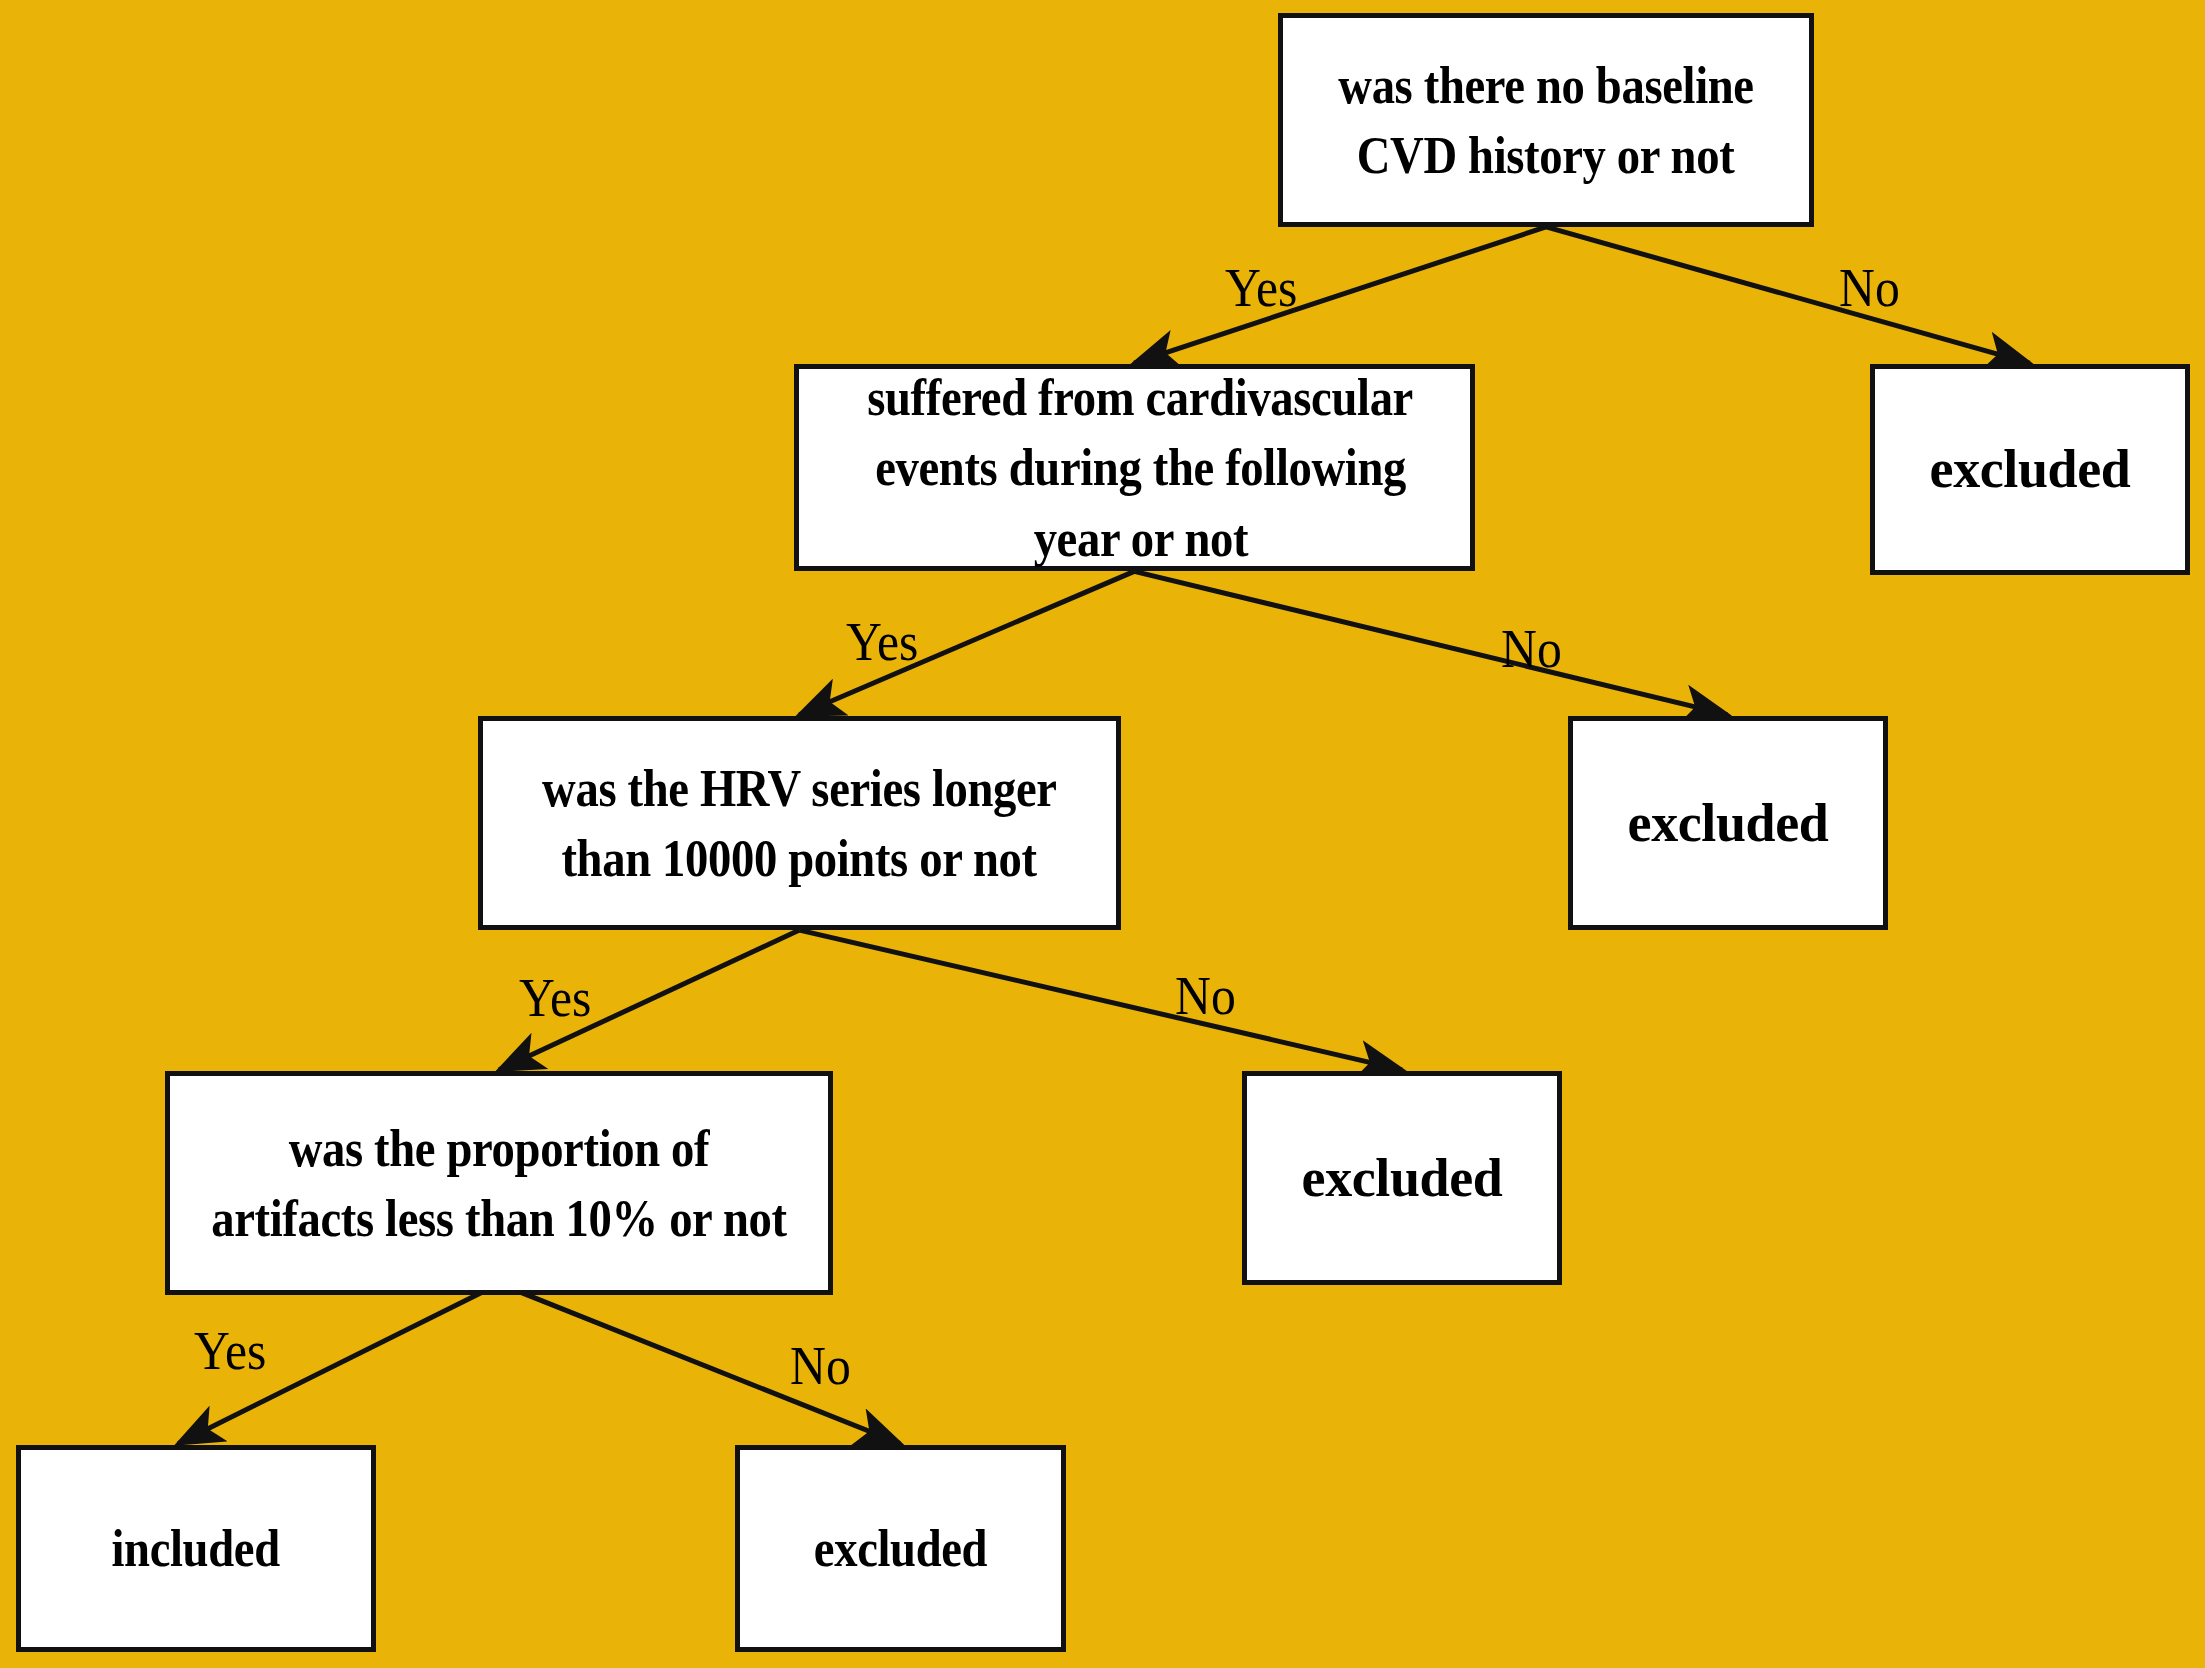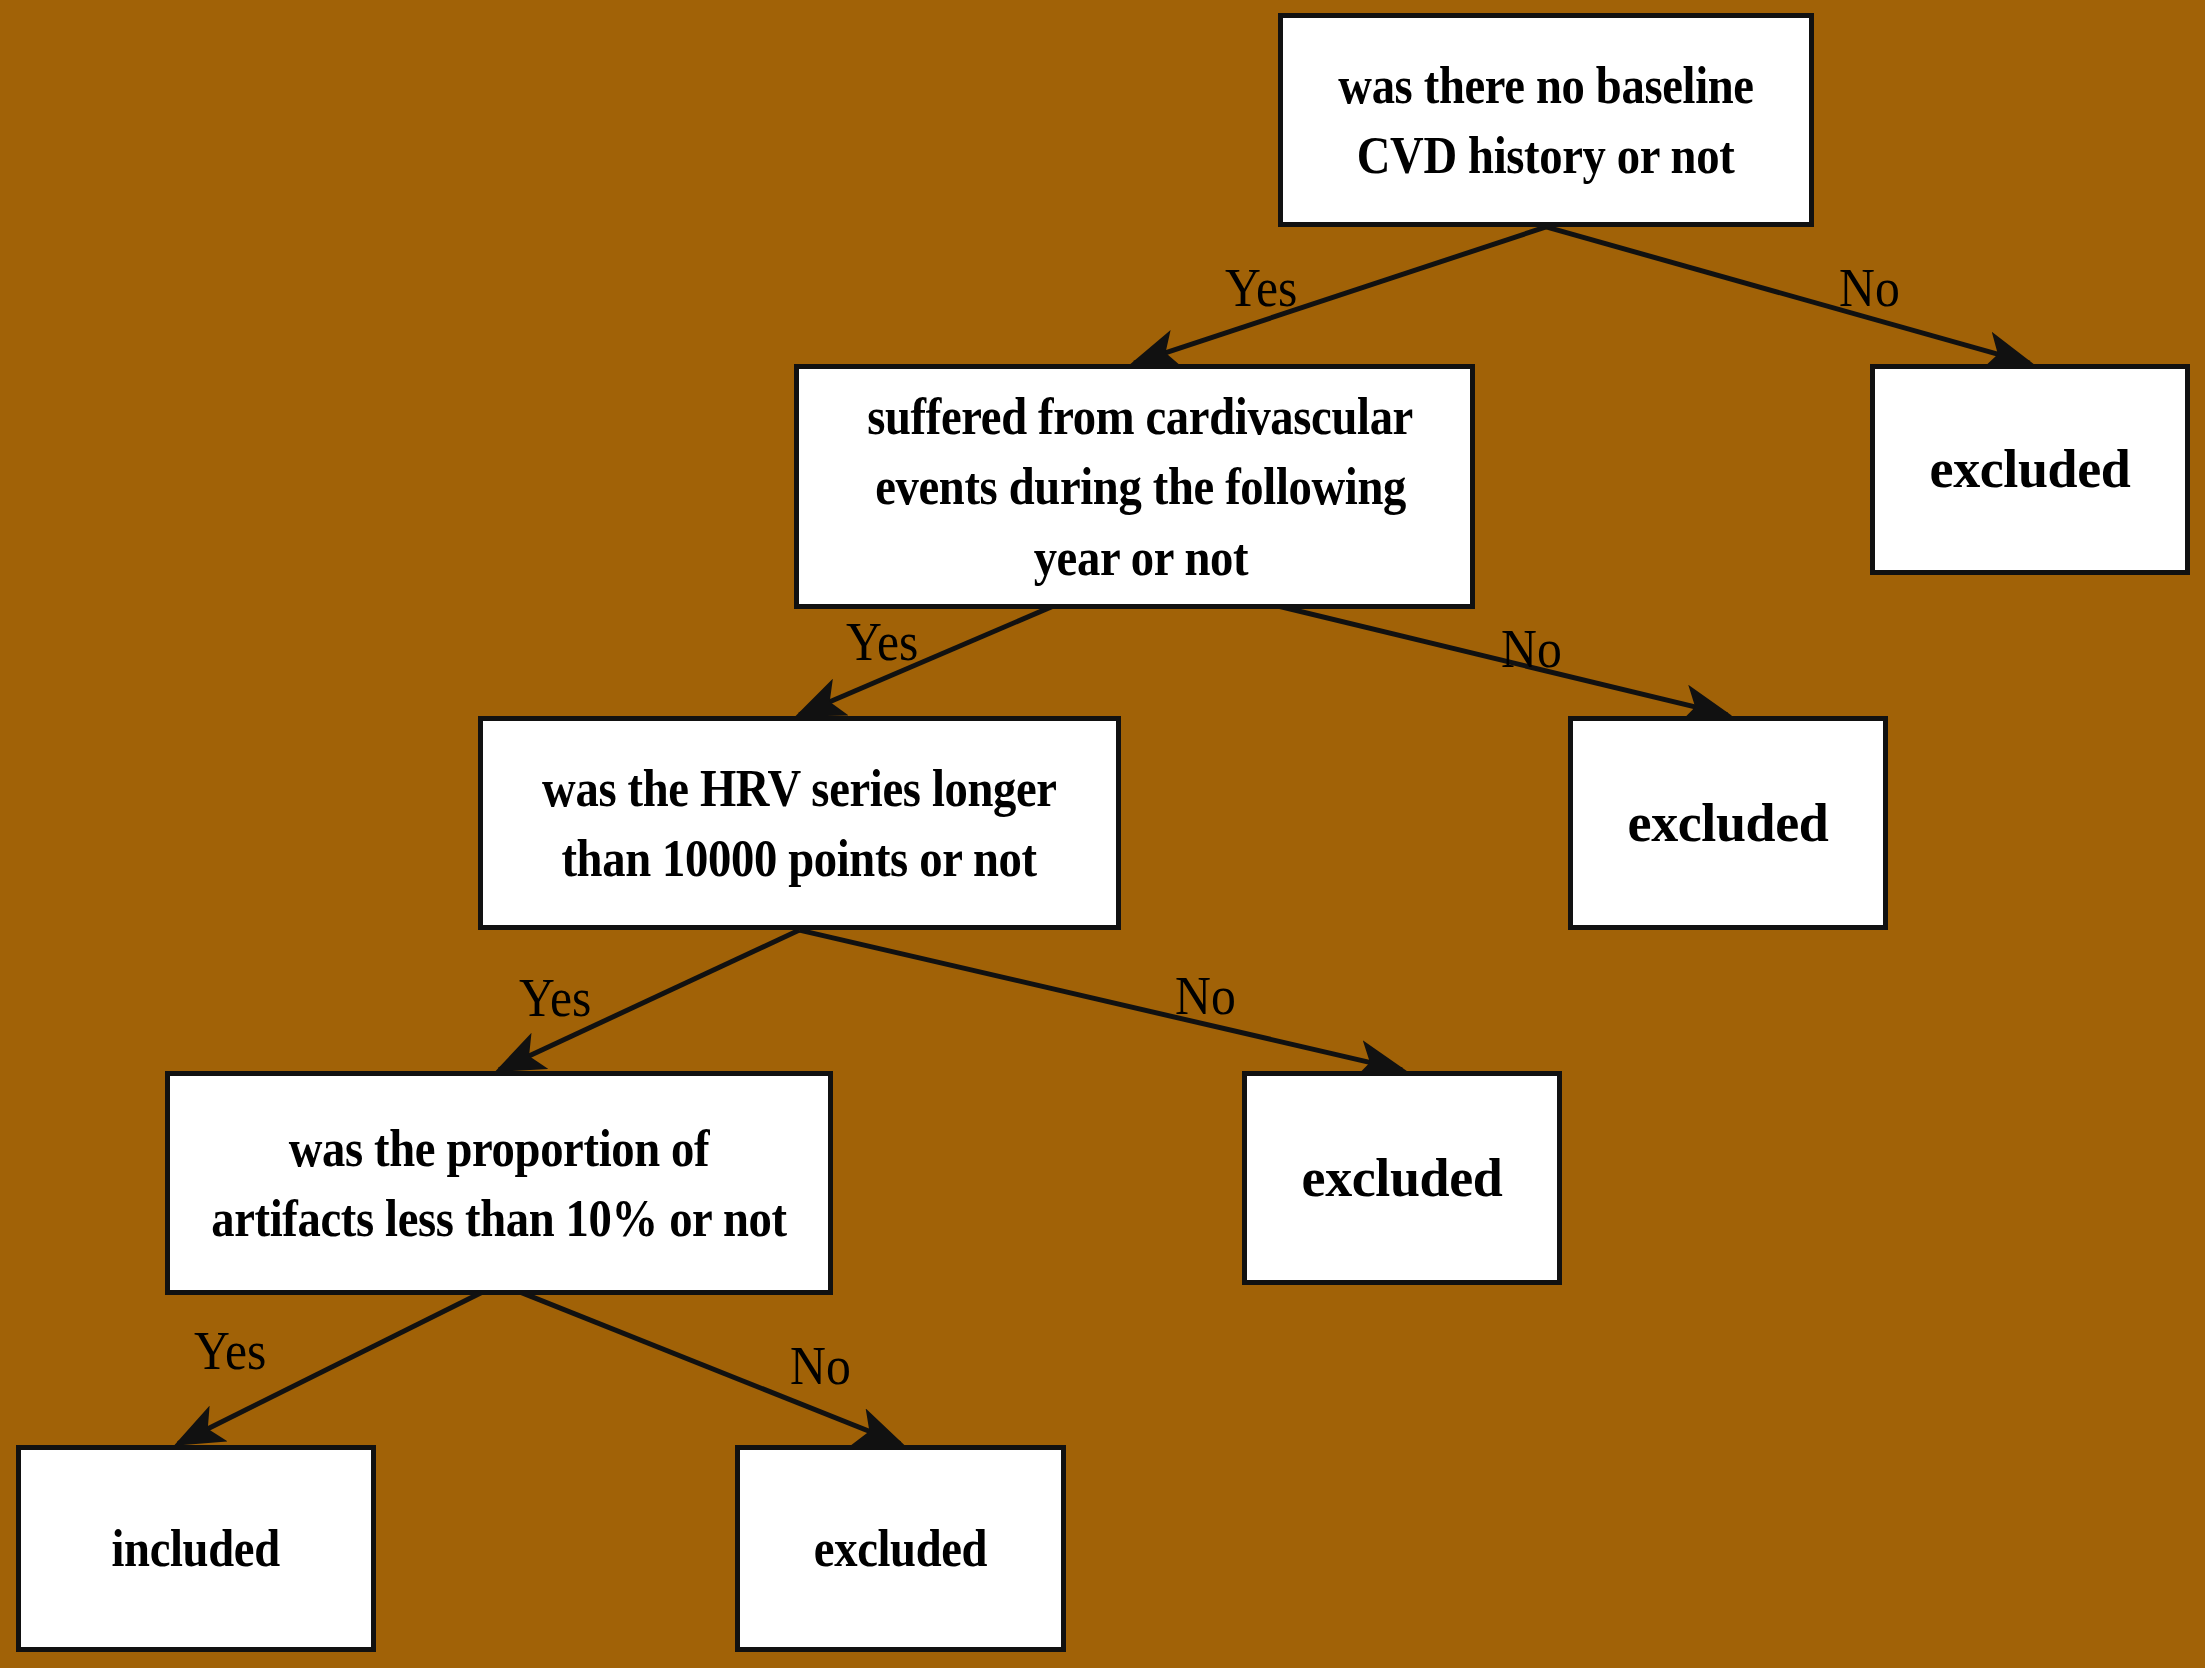--- a/index.html
+++ b/index.html
@@ -4,21 +4,21 @@
 <style>
   html, body {
     margin: 0;
     padding: 0;
     background: #ffffff;
   }
   #page {
     position: relative;
     width: 2205px;
     height: 1669px;
-    background: #a16207;
+    background: #eab308;
     overflow: hidden;
     font-family: "Liberation Serif", "DejaVu Serif", serif;
   }
   svg#edges {
     position: absolute;
     left: 0;
     top: 0;
     width: 2205px;
     height: 1669px;
     pointer-events: none;
@@ -87,21 +87,21 @@
         <line x1="700" y1="1800" x2="250" y2="2024" stroke="#111111" stroke-width="7" marker-end="url(#arrowhead)"></line>
         <line x1="700" y1="1800" x2="1262" y2="2024" stroke="#111111" stroke-width="7" marker-end="url(#arrowhead)"></line>
       </g>
   </svg>
 
   <div id="nodes">
       <div class="node cond" style="left: 1278px; top: 13px; width: 536px; height: 214px; border-color: rgb(17, 17, 17); color: rgb(0, 0, 0);">
         <span class="line">was there no baseline</span>
         <span class="line">CVD history or not</span>
       </div>
-      <div class="node cond" style="left: 794px; top: 364px; width: 681px; height: 245px; border-color: rgb(17, 17, 17); color: rgb(0, 0, 0); padding-left: 12px;">
+      <div class="node cond" style="left: 794px; top: 364px; width: 681px; height: 207px; border-color: rgb(17, 17, 17); color: rgb(0, 0, 0); padding-left: 12px;">
         <span class="line">suffered from cardivascular</span>
         <span class="line">events during the following</span>
         <span class="line">year or not</span>
       </div>
       <div class="node serif" style="left: 1870px; top: 364px; width: 320px; height: 211px; border-color: rgb(17, 17, 17); color: rgb(0, 0, 0);">
         <span class="line">excluded</span>
       </div>
       <div class="node cond" style="left: 478px; top: 716px; width: 643px; height: 214px; border-color: rgb(17, 17, 17); color: rgb(0, 0, 0); text-align: center;">
         <span class="line">was the HRV series longer</span>
         <span class="line">than 10000 points or not</span>

